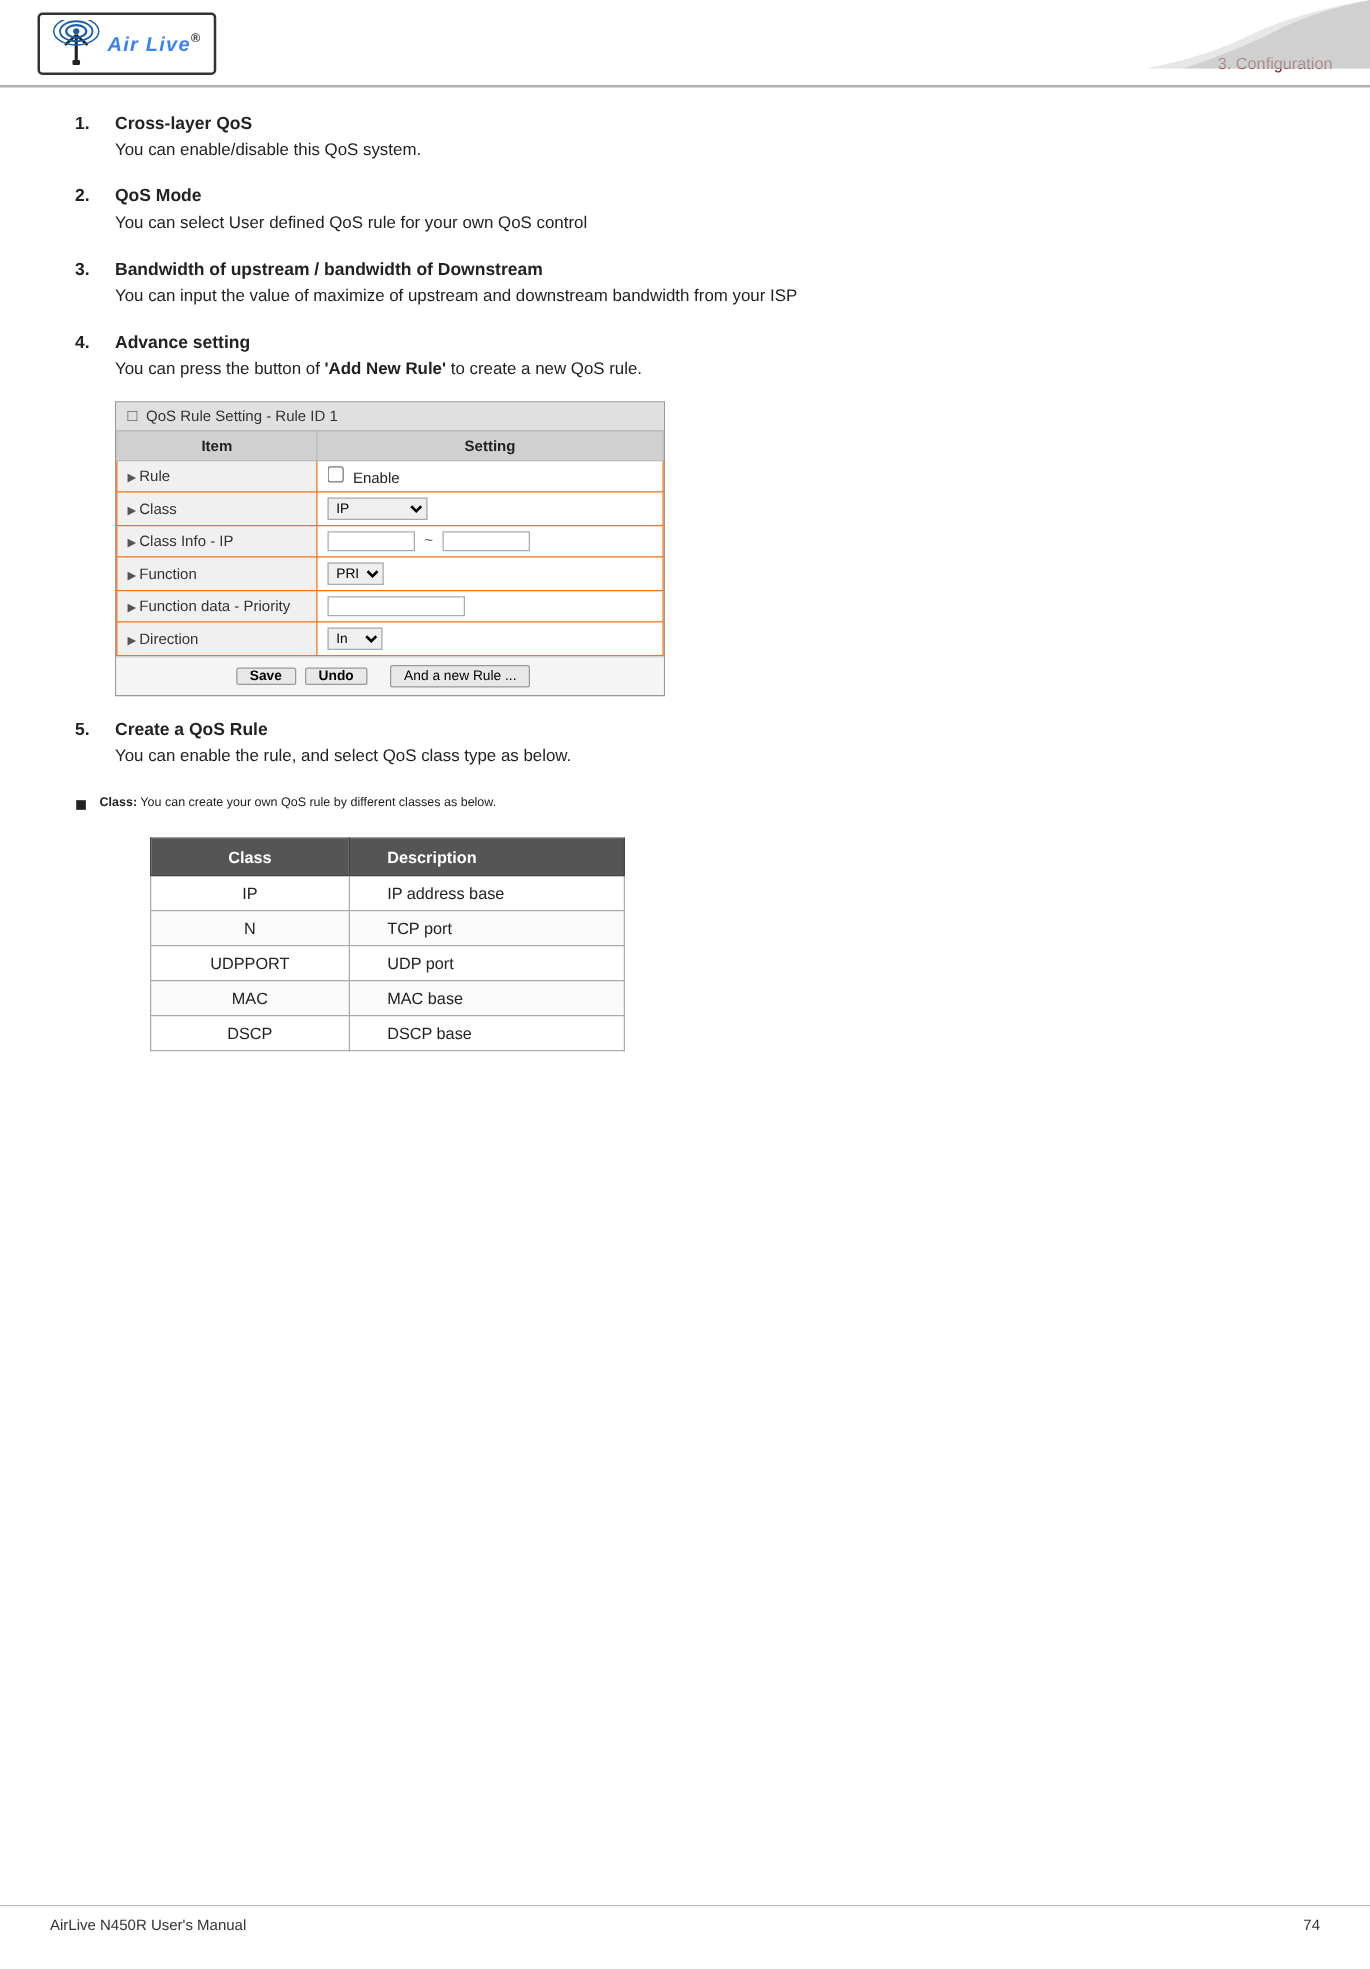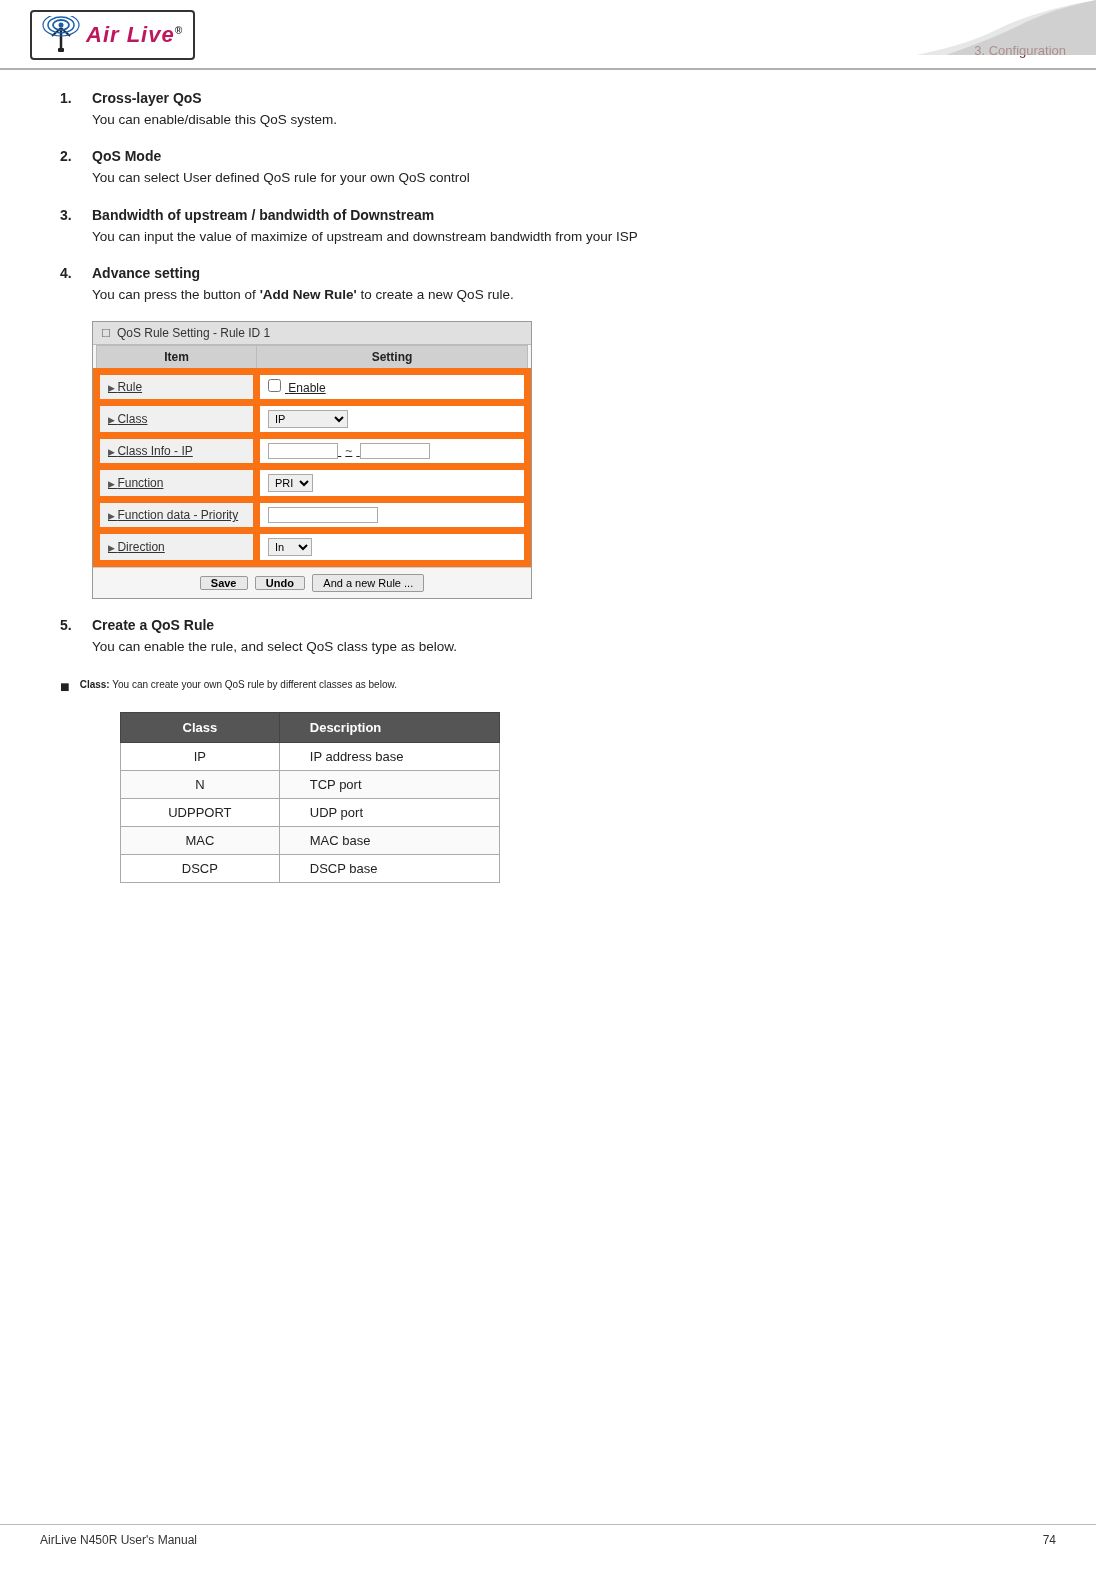--- a/index.html
+++ b/index.html
@@ -113,24 +113,23 @@
     }
     .qos-table th {
       background: #d0d0d0;
       padding: 4px 8px;
       font-size: 12px;
       border: 1px solid #bbb;
       font-weight: bold;
     }
     .qos-table td {
       padding: 4px 8px;
-      border: 7px solid #f97316;
+      border: 1px solid #f97316;
       font-size: 12px;
       vertical-align: middle;
-      text-decoration: underline;
     }
     .qos-table td:first-child {
       background: #f0f0f0;
       color: #333;
       width: 160px;
     }
     .qos-table td:first-child::before {
       content: "▶ ";
       font-size: 9px;
       color: #555;
@@ -177,21 +176,21 @@
       margin: 0 2px;
       border-radius: 2px;
       font-weight: bold;
     }
     .qos-btn-new {
       border: 1px solid #999;
       background: #e8e8e8;
       padding: 2px 10px;
       font-size: 11px;
       cursor: pointer;
-      margin: 0 2px;
+      margin: 0 13px;
       border-radius: 2px;
     }
 
     
     .section5-desc {
       margin-left: 32px;
       font-size: 13.5px;
       line-height: 1.5;
       margin-bottom: 20px;
     }
@@ -287,21 +286,21 @@
         <line x1="19" y1="34" x2="19" y2="12" stroke="#222" stroke-width="2.5"></line>
         <line x1="19" y1="12" x2="10" y2="20" stroke="#222" stroke-width="2"></line>
         <line x1="19" y1="12" x2="28" y2="20" stroke="#222" stroke-width="2"></line>
         <ellipse cx="19" cy="9" rx="8" ry="5" fill="none" stroke="#1a5fa8" stroke-width="1.8"></ellipse>
         <ellipse cx="19" cy="9" rx="13" ry="8" fill="none" stroke="#1a5fa8" stroke-width="1.5"></ellipse>
         <ellipse cx="19" cy="9" rx="18" ry="11" fill="none" stroke="#1a5fa8" stroke-width="1.2"></ellipse>
         <circle cx="19" cy="9" r="2.5" fill="#1a5fa8"></circle>
         <rect x="16" y="32" width="6" height="4" rx="1" fill="#222"></rect>
       </svg>
       <span class="logo-text">
-        <span style="color:#be185d;font-weight:bold;font-size:22px;">Air Live</span><span style="font-size:10px;vertical-align:super;color:#333;">®</span>
+        <span style="color:#3b82f6;font-weight:bold;font-size:16px;">Air Live</span><span style="font-size:10px;vertical-align:super;color:#333;">®</span>
       </span>
     </div>
   </div>
   <div class="header-right">3.  Configuration</div>
 
   <svg class="header-decoration" viewBox="0 0 180 55" xmlns="http://www.w3.org/2000/svg" style="position:absolute;top:0;right:0;pointer-events:none;">
     <path d="M180,0 Q120,10 80,30 Q50,45 0,55 L180,55 Z" fill="#d0d0d0" opacity="0.5"></path>
     <path d="M180,0 Q140,8 110,22 Q80,38 30,55 L180,55 Z" fill="#b0b0b0" opacity="0.4"></path>
   </svg>
 </div>

